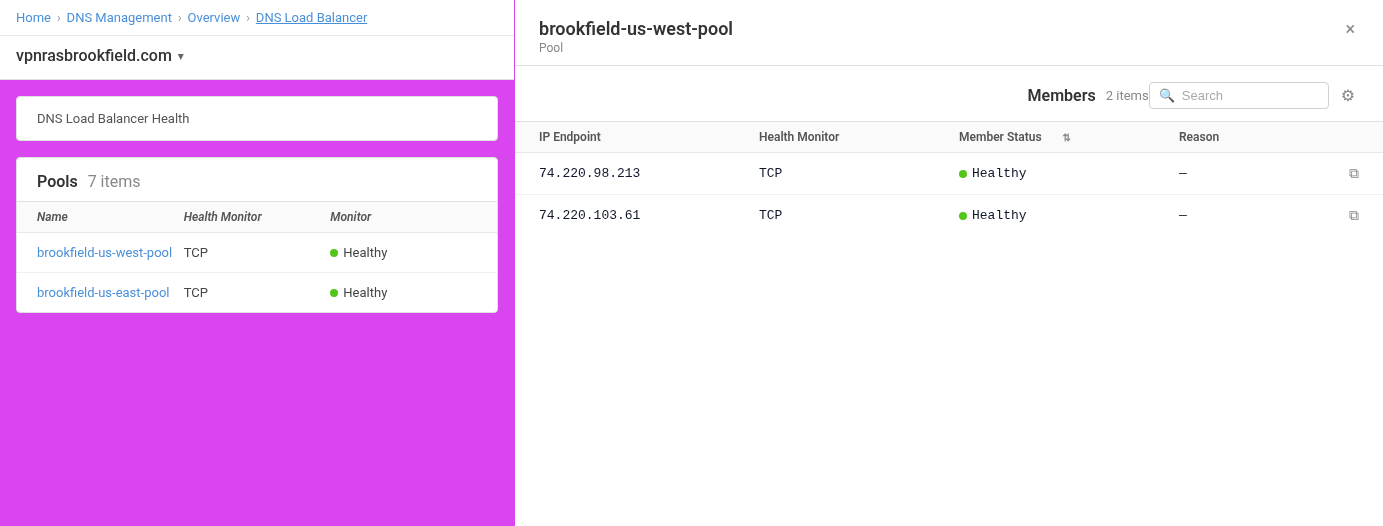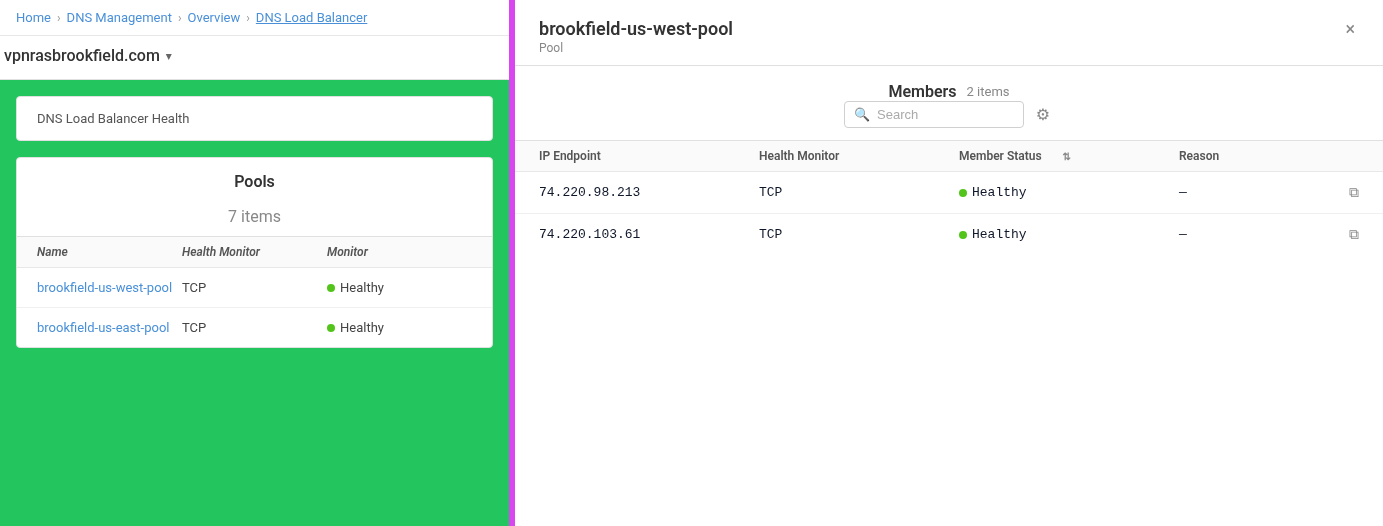--- a/index.html
+++ b/index.html
@@ -2,24 +2,24 @@
 <html><head>
   <meta charset="utf-8">
   <style>
     * { box-sizing: border-box; margin: 0; padding: 0; }
     body { font-family: -apple-system, BlinkMacSystemFont, 'Segoe UI', Roboto, sans-serif; font-size: 14px; color: #333; background: #f5f5f5; display: flex; height: 526px; overflow: hidden; }
 
     
     .left-panel {
       width: 515px;
       min-width: 515px;
-      background: #22c55e;
+      background: #d946ef;
       display: flex;
       flex-direction: column;
-      border-right: 6px solid #d946ef;
+      border-right: 1px solid #d946ef;
       overflow: hidden;
     }
 
     .breadcrumb-bar {
       background: #fff;
       padding: 10px 16px;
       border-bottom: 1px solid #e8e8e8;
       display: flex;
       align-items: center;
       gap: 6px;
@@ -27,21 +27,21 @@
     }
     .breadcrumb-item {
       color: #4a90d9;
       cursor: pointer;
     }
     .breadcrumb-sep { color: #999; font-size: 12px; }
     .breadcrumb-current { color: #4a90d9; text-decoration: underline; }
 
     .domain-bar {
       background: #fff;
-      padding: 10px 4px 14px;
+      padding: 10px 16px 14px;
       border-bottom: 1px solid #e0e0e0;
       display: flex;
       align-items: center;
       gap: 6px;
     }
     .domain-name {
       font-size: 16px;
       font-weight: 500;
       color: #333;
     }
@@ -71,23 +71,22 @@
     .card-body {
       padding: 14px 20px;
       color: #555;
       font-size: 13px;
     }
 
     .section-header {
       padding: 14px 20px 10px;
       display: flex;
       align-items: center;
-      gap: 16px;
-      border-bottom: 1px solid #e0e0e0;
-      flex-direction: column;
+      gap: 10px;
+      border-bottom: 1px solid #e0e0e0;
     }
     .section-title {
       font-size: 16px;
       font-weight: 600;
       color: #333;
     }
     .item-count {
       color: #888;
       font-size: 16px;
     }
@@ -162,21 +161,20 @@
       overflow-y: auto;
       padding: 0;
     }
 
     .members-header {
       display: flex;
       align-items: center;
       justify-content: flex-end;
       padding: 16px 24px 12px;
       border-bottom: 1px solid #e0e0e0;
-      flex-direction: column;
     }
     .members-title-row {
       display: flex;
       align-items: center;
       gap: 10px;
     }
     .members-title {
       font-size: 16px;
       font-weight: 600;
       color: #333;

